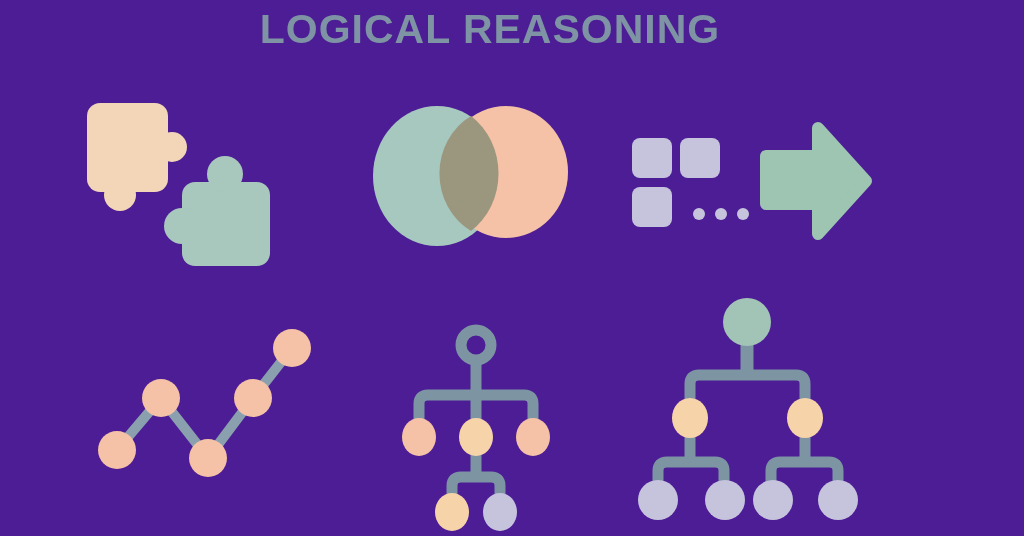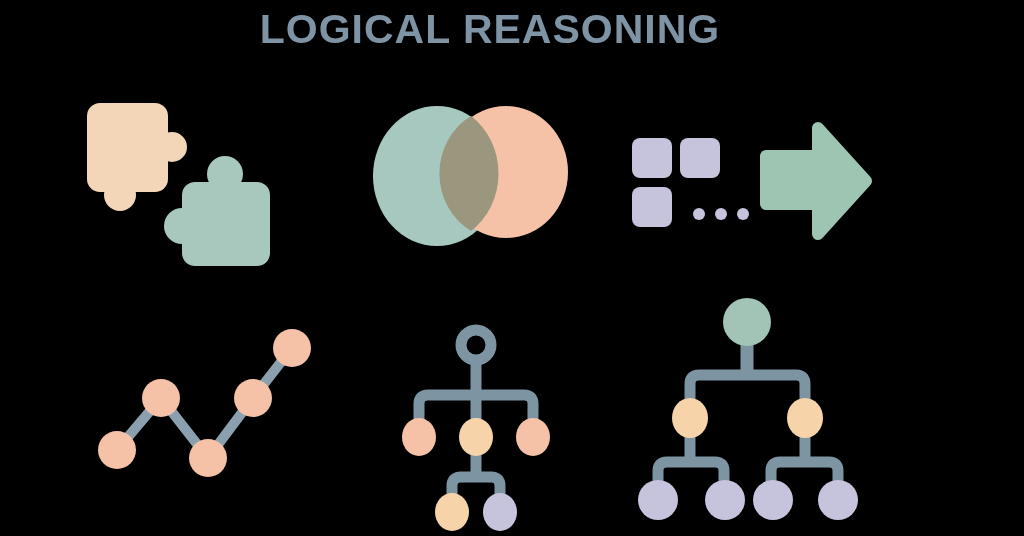--- a/index.html
+++ b/index.html
@@ -16,21 +16,21 @@
     font-size:41px;
     font-weight:700;
     letter-spacing:1px;
     line-height:1.1;
   }
   .art{position:absolute;top:0;left:0;}
 </style>
 </head>
 <body>
 
-<div class="canvas" style="background: #000000;">
+<div class="canvas" style="background: #4c1d95;">
 
   <div class="title" style="color: rgb(126, 147, 164);">LOGICAL REASONING</div>
 
   <svg class="art" width="1024" height="536" viewBox="0 0 1024 536">
 
     <g>
       <g>
         <rect x="87" y="103" width="81" height="89" rx="13" fill="#f3d6b7"></rect>
         <circle cx="172" cy="147" r="15" fill="#f3d6b7"></circle>
         <circle cx="120" cy="195" r="16" fill="#f3d6b7"></circle>

